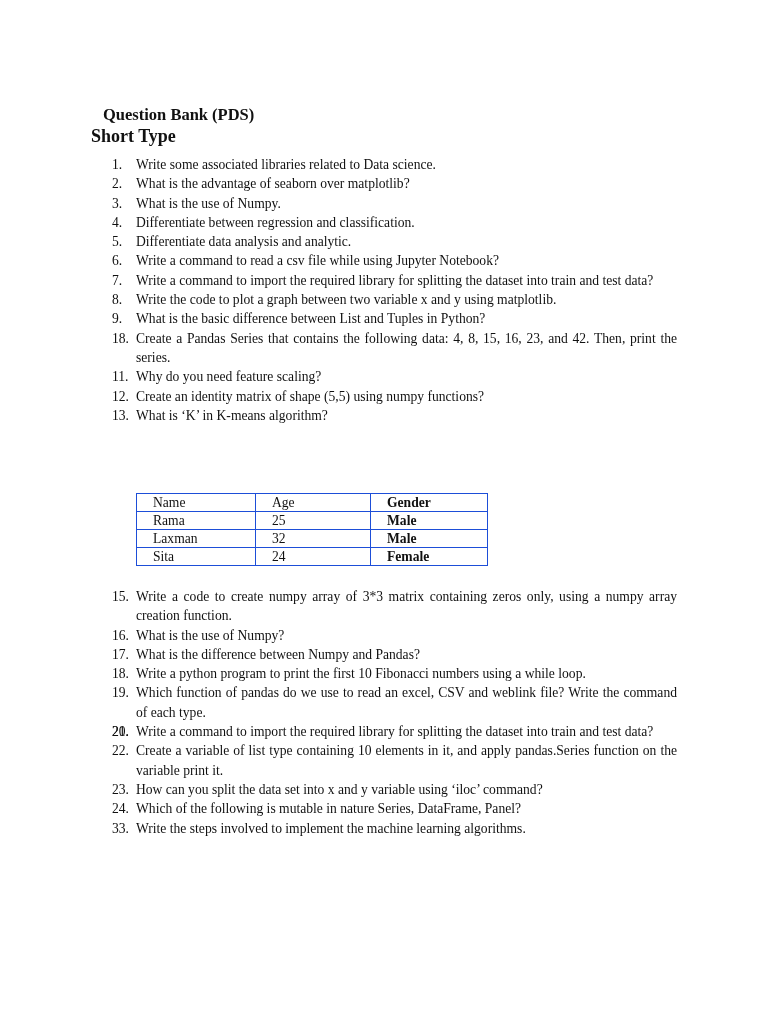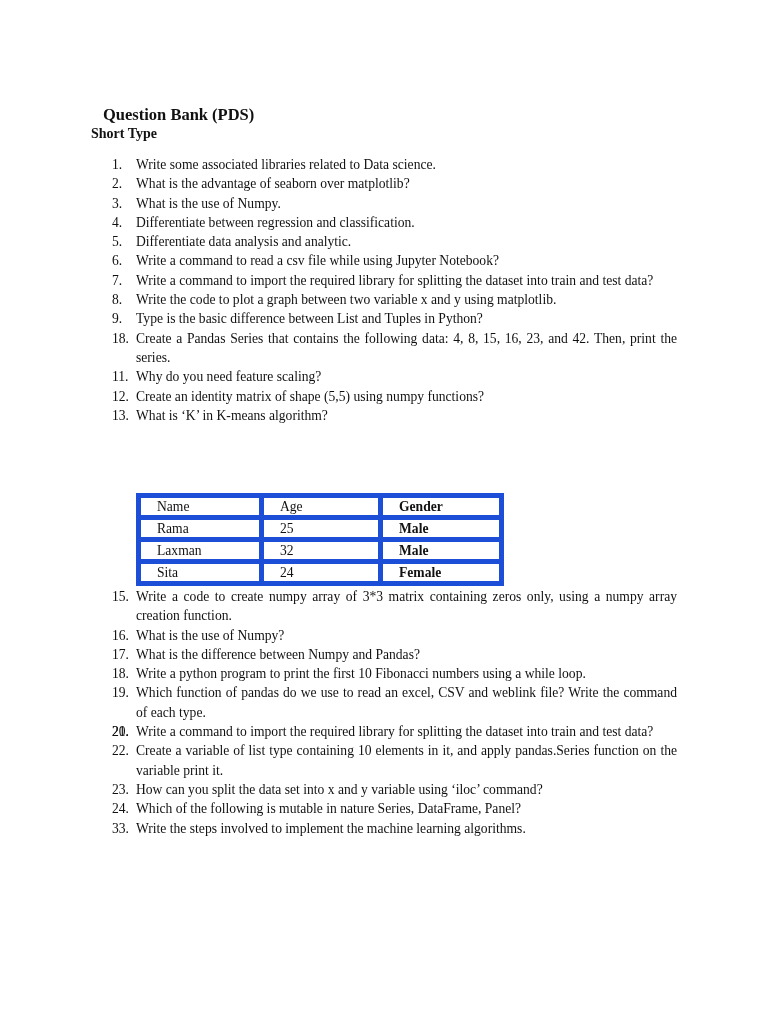--- a/index.html
+++ b/index.html
@@ -1,44 +1,44 @@
 <!DOCTYPE html>
 <html><head>
 <meta charset="utf-8">
 <style>
   html, body { margin: 0; padding: 0; background: #ffffff; }
   body { width: 768px; height: 1024px; position: relative; overflow: hidden;
          font-family: "Liberation Serif", serif; color: #111; }
   .title { position: absolute; left: 91px; top: 93px; font-size: 16.5px; font-weight: bold; margin: 12px; }
-  .subtitle { position: absolute; left: 91px; top: 126px; font-size: 14px; font-weight: bold; margin: 0; }
+  .subtitle { position: absolute; left: 91px; top: 126px; font-size: 18px; font-weight: bold; margin: 0; }
   ol { margin: 0; padding: 0; list-style: none; position: absolute; left: 112px; width: 565px; }
   ol li { position: relative; padding-left: 24px; font-size: 13.6px; line-height: 19.3px; text-align: justify; }
   ol li .num { position: absolute; left: 0; top: 0; }
   #list1 { top: 155px; }
   #list2 { top: 587px; }
   table { position: absolute; left: 136px; top: 493px; border-collapse: collapse; font-size: 13.6px; }
-  td { border: 5px solid #1d4ed8; padding: 0 16px; height: 17px; line-height: 17px; }
+  td { border: 1px solid #1d4ed8; padding: 0 16px; height: 17px; line-height: 17px; }
   td.c1 { width: 86px; } td.c2 { width: 82px; } td.c3 { width: 84px; font-weight: bold; }
 </style>
 </head>
 <body>
 
 <h1 class="title">Question Bank (PDS)</h1>
 <h2 class="subtitle">Short Type</h2>
 
 <ol id="list1">
     <li><span class="num">1.</span><span>Write some associated libraries related to Data science.</span></li>
     <li><span class="num">2.</span><span>What is the advantage of seaborn over matplotlib?</span></li>
     <li><span class="num">3.</span><span>What is the use of Numpy.</span></li>
     <li><span class="num">4.</span><span>Differentiate between regression and classification.</span></li>
     <li><span class="num">5.</span><span>Differentiate data analysis and analytic.</span></li>
     <li><span class="num">6.</span><span>Write a command to read a csv file while using Jupyter Notebook?</span></li>
     <li><span class="num">7.</span><span>Write a command to import the required library for splitting the dataset into train and test data?</span></li>
     <li><span class="num">8.</span><span>Write the code to plot a graph between two variable x and y using matplotlib.</span></li>
-    <li><span class="num">9.</span><span>Type is the basic difference between List and Tuples in Python?</span></li>
+    <li><span class="num">9.</span><span>What is the basic difference between List and Tuples in Python?</span></li>
     <li><span class="num">18.</span><span>Create a Pandas Series that contains the following data: 4, 8, 15, 16, 23, and 42. Then, print the series.</span></li>
     <li><span class="num">11.</span><span>Why do you need feature scaling?</span></li>
     <li><span class="num">12.</span><span>Create an identity matrix of shape (5,5) using numpy functions?</span></li>
     <li><span class="num">13.</span><span>What is ‘K’ in K-means algorithm?</span></li>
   </ol>
 
 <table>
   <tbody>
       <tr>
     <td class="c1">Name</td>

